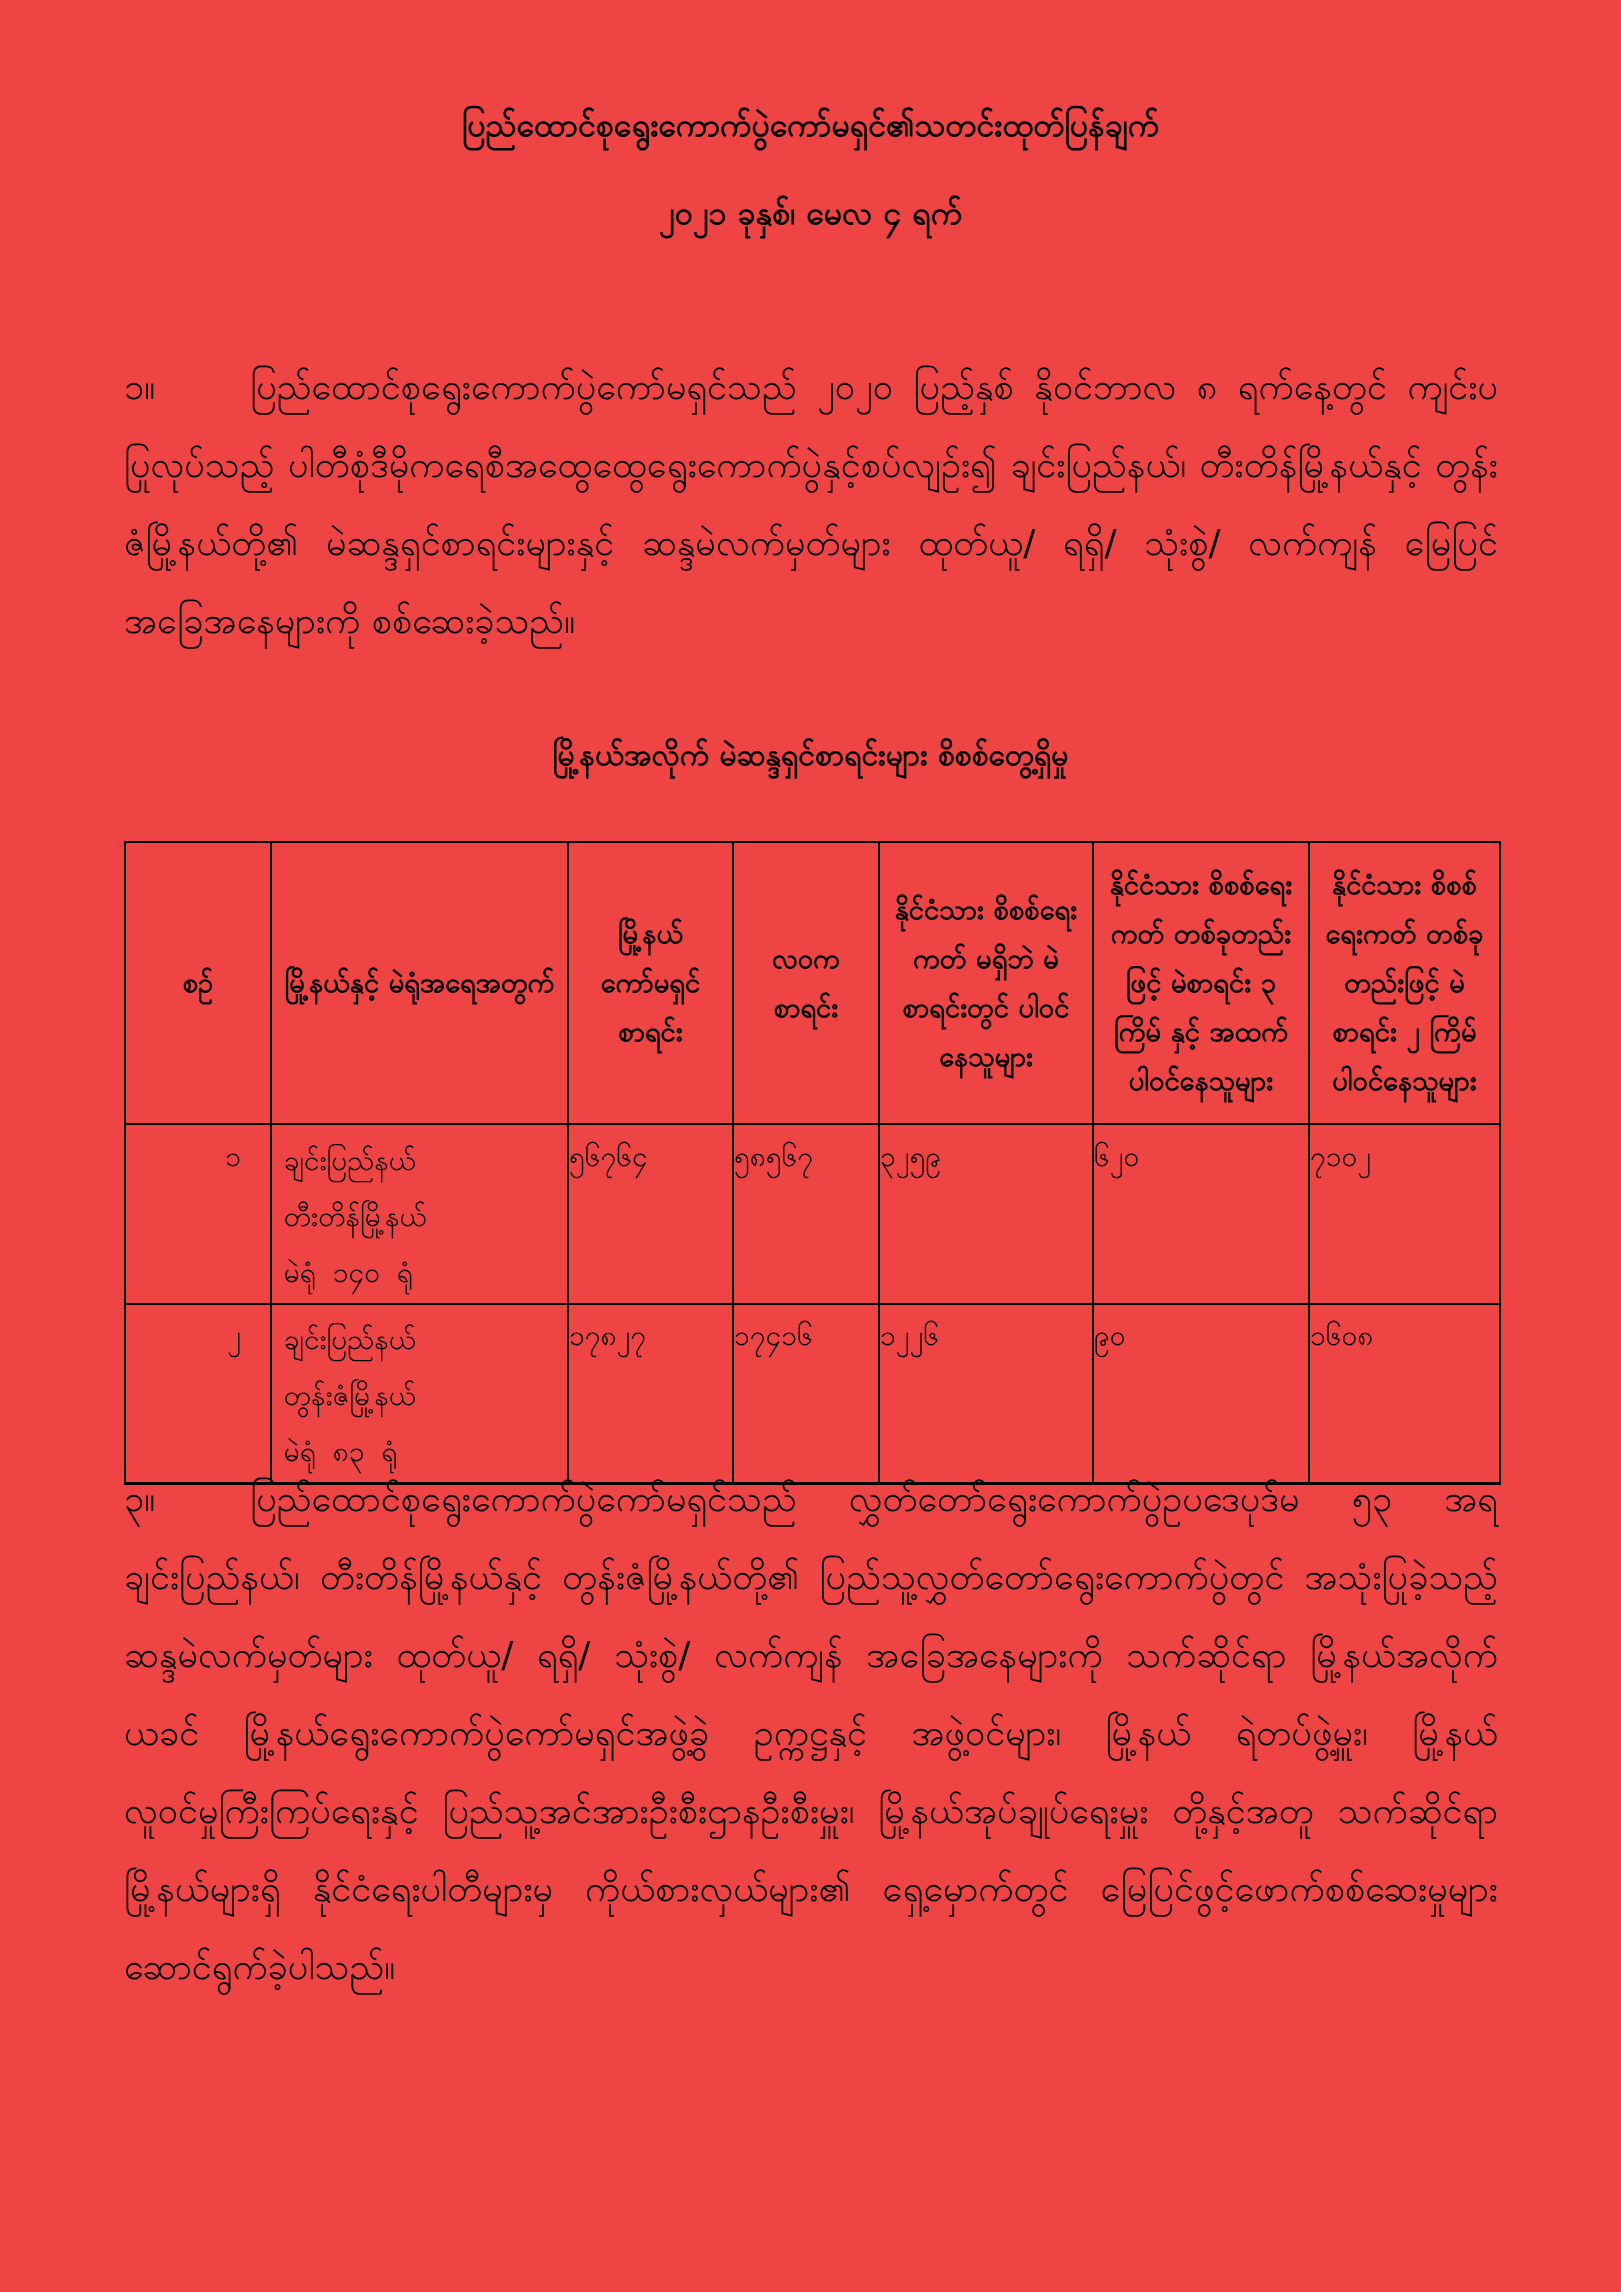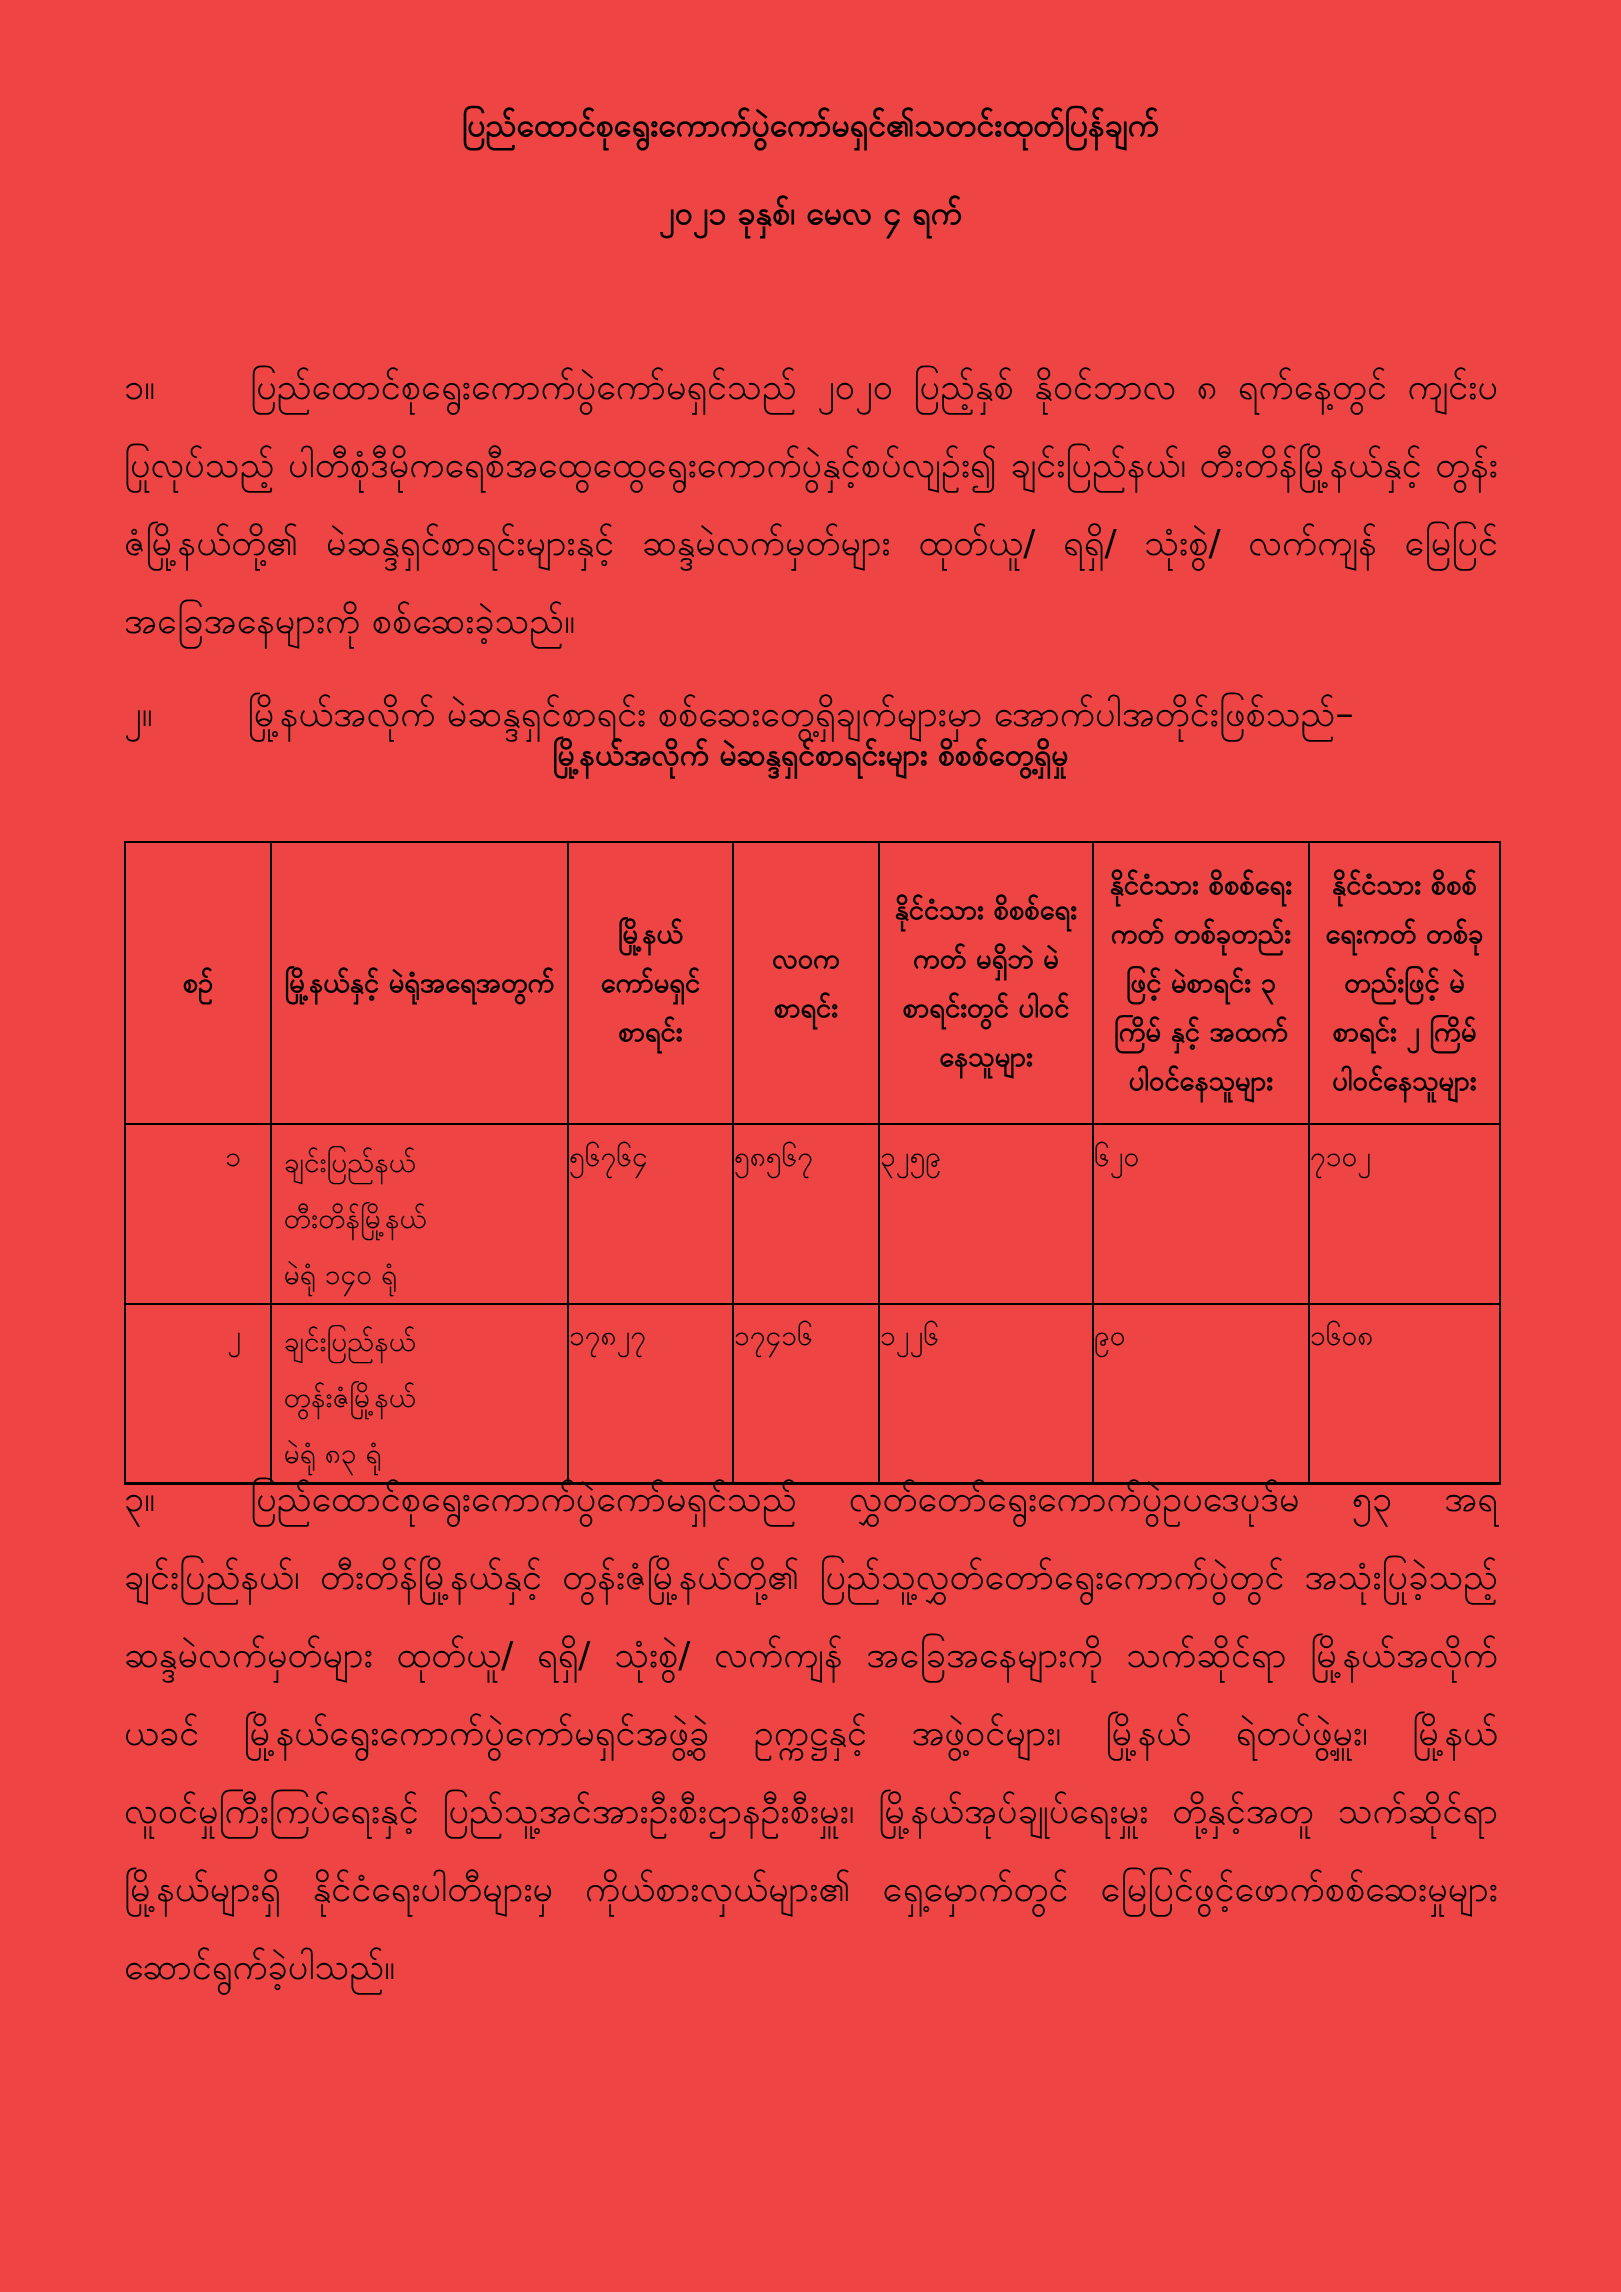--- a/index.html
+++ b/index.html
@@ -82,40 +82,40 @@
     height: 165px;
   }
   td.cell-no {
     text-align: right;
     padding: 11.8px 29px 0 0;
     line-height: 39px;
   }
   td.cell-township {
     text-align: left;
     padding: 9.8px 5.9px 0 11.8px;
+    font-family: Liberation Mono, monospace;
   }
   td.cell-township .tline { line-height: 56px; white-space: nowrap; }
   td.cell-num {
     text-align: left;
     padding: 11.8px 21.6px 0 0;
     line-height: 39px;
   }
 </style>
 </head>
 <body>
 
 <div class="page">
 
   <div class="doc-title" id="title-line1">ပြည်ထောင်စုရွေးကောက်ပွဲကော်မရှင်၏သတင်းထုတ်ပြန်ချက်</div>
 
   <div class="doc-title" id="title-line2">၂၀၂၁ ခုနှစ်၊ မေလ ၄ ရက်</div>
 
   <p class="para" id="para-1"><span class="num">၁။</span><span class="tab"></span><span>ပြည်ထောင်စုရွေးကောက်ပွဲကော်မရှင်သည် ၂၀၂၀ ပြည့်နှစ် နိုဝင်ဘာလ ၈ ရက်နေ့တွင် ကျင်းပပြုလုပ်သည့် ပါတီစုံဒီမိုကရေစီအထွေထွေရွေးကောက်ပွဲနှင့်စပ်လျဉ်း၍ ချင်းပြည်နယ်၊ တီးတိန်မြို့နယ်နှင့် တွန်းဇံမြို့နယ်တို့၏ မဲဆန္ဒရှင်စာရင်းများနှင့် ဆန္ဒမဲလက်မှတ်များ ထုတ်ယူ/ ရရှိ/ သုံးစွဲ/ လက်ကျန် မြေပြင်အခြေအနေများကို စစ်ဆေးခဲ့သည်။</span></p>
 
-  <p class="para" id="para-2"><span class="num">၂။</span><span class="tab"></span><span>မြို့နယ်အလိုက် မဲဆန္ဒရှင်စာရင်း စစ်ဆေးတွေ့ရှိချက်များမှာ အောက်ပါအတိုင်းဖြစ်သည်–</span></p>
 
   <div class="table-title">မြို့နယ်အလိုက် မဲဆန္ဒရှင်စာရင်းများ စိစစ်တွေ့ရှိမှု</div>
 
   <table class="voters">
     <colgroup>
       <col style="width:146px">
       <col style="width:297px">
       <col style="width:165px">
       <col style="width:146px">
       <col style="width:214px">

